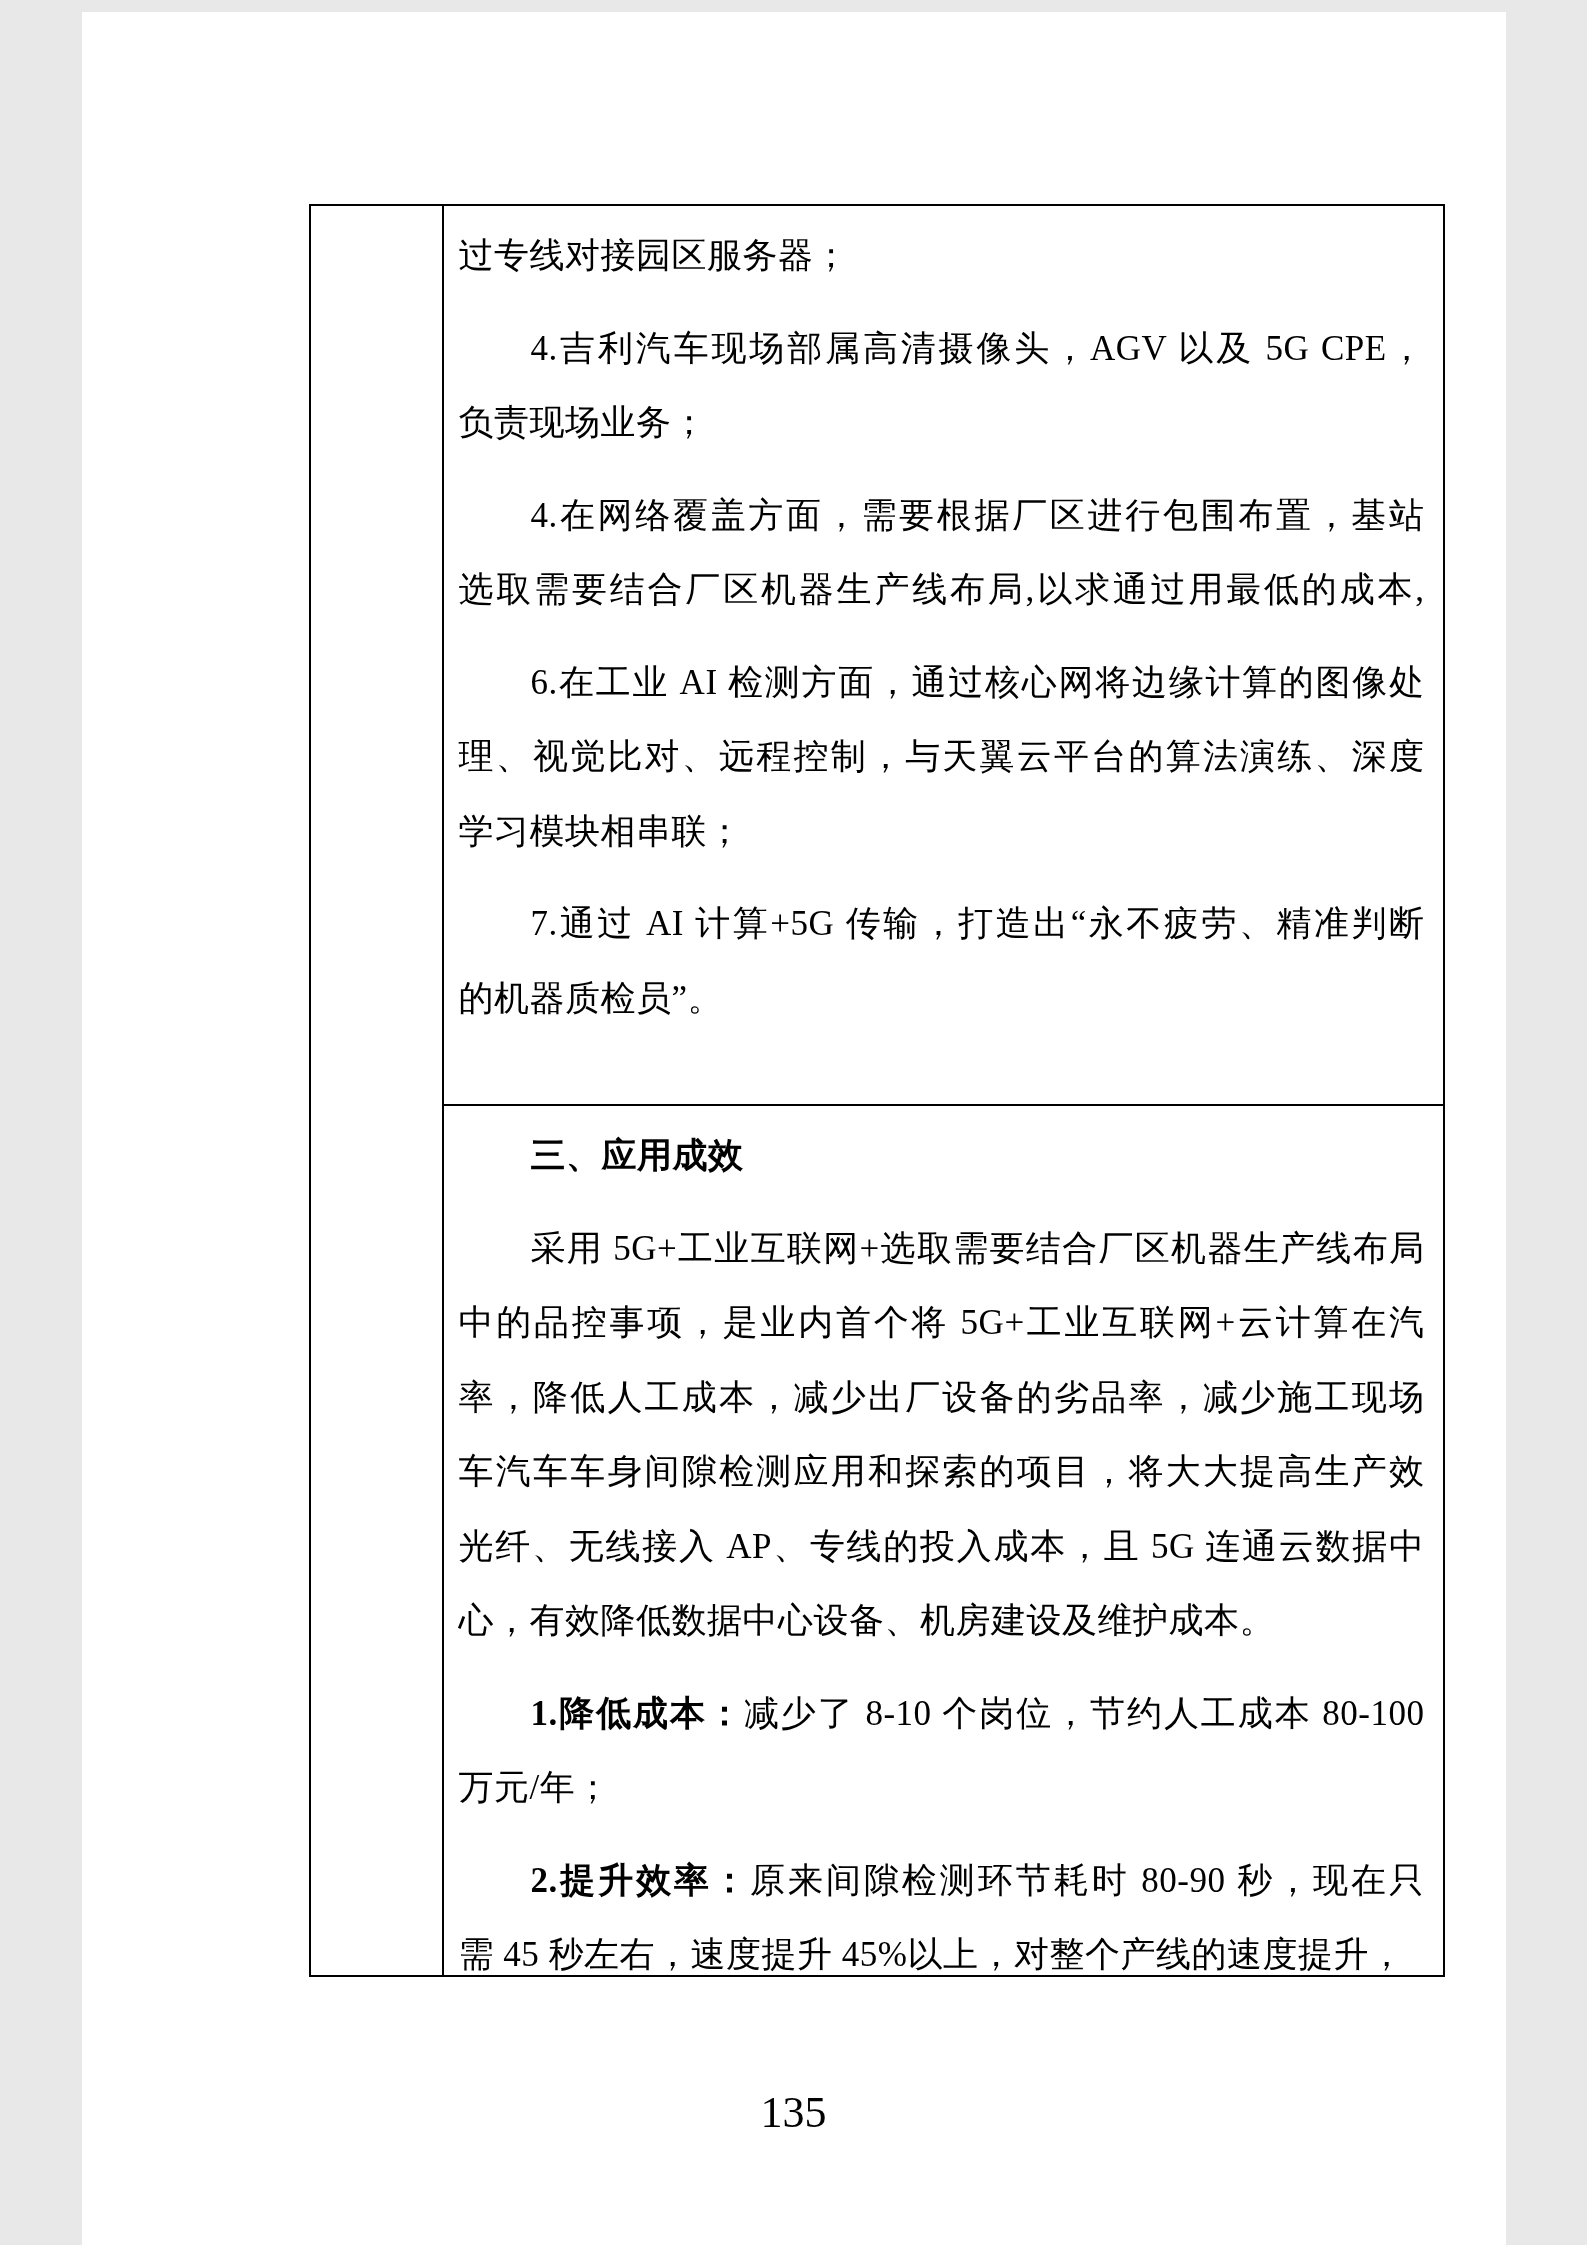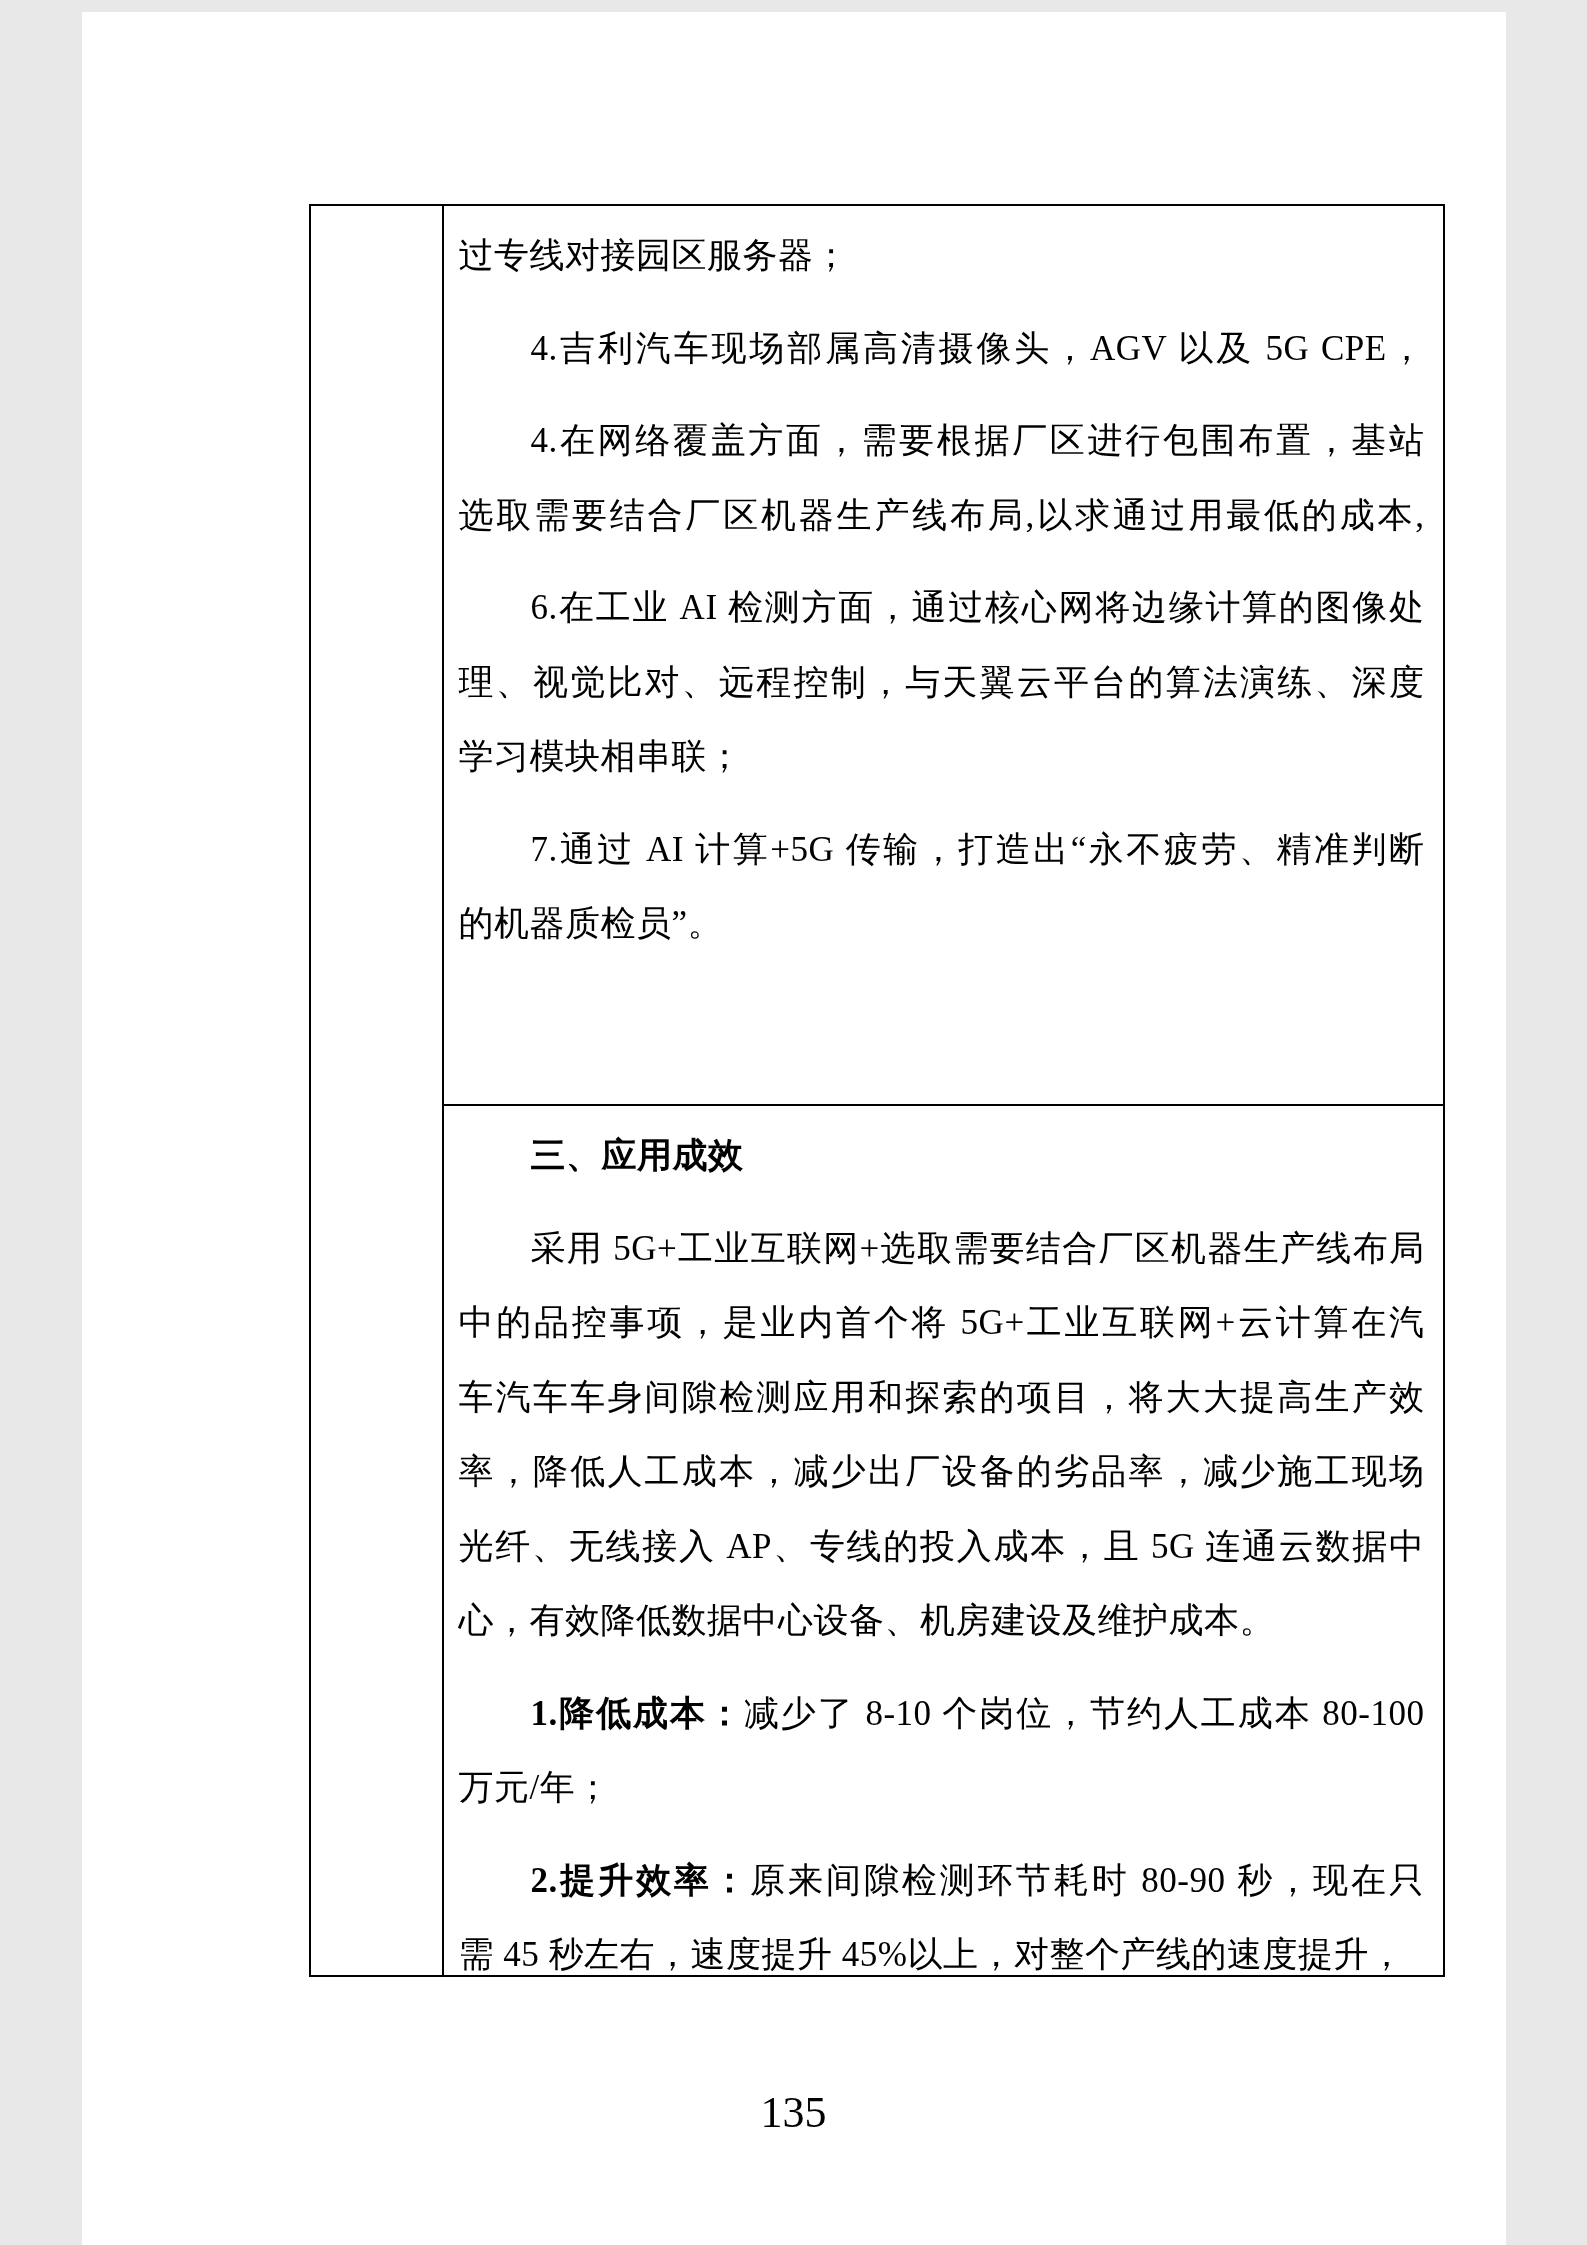--- a/index.html
+++ b/index.html
@@ -67,20 +67,21 @@
 <div class="page">
   <div class="doc-table">
     <div class="left-cell"></div>
     <div class="right-col">
       <div class="row row1">
           <div class="para">
             <div class="line last"><span>过专线对接园区服务器；</span></div>
           </div>
           <div class="para">
             <div class="line indent"><span>4.吉利汽车现场部属高清摄像头，AGV 以及 5G CPE，</span></div>
+            <div class="line last"><span>负责现场业务；</span></div>
           </div>
           <div class="para">
             <div class="line indent"><span>4.在网络覆盖方面，需要根据厂区进行包围布置，基站</span></div>
             <div class="line"><span>选取需要结合厂区机器生产线布局,以求通过用最低的成本,</span></div>
           </div>
           <div class="para">
             <div class="line indent"><span>6.在工业 AI 检测方面，通过核心网将边缘计算的图像处</span></div>
             <div class="line"><span>理、视觉比对、远程控制，与天翼云平台的算法演练、深度</span></div>
             <div class="line last"><span>学习模块相串联；</span></div>
           </div>
@@ -89,22 +90,22 @@
             <div class="line last"><span>的机器质检员”。</span></div>
           </div>
         </div>
       <div class="row row2">
           <div class="para heading">
             <div class="line indent last"><span class="b">三、应用成效</span></div>
           </div>
           <div class="para">
             <div class="line indent"><span>采用 5G+工业互联网+选取需要结合厂区机器生产线布局</span></div>
             <div class="line"><span>中的品控事项，是业内首个将 5G+工业互联网+云计算在汽</span></div>
+            <div class="line"><span>率，降低人工成本，减少出厂设备的劣品率，减少施工现场</span></div>
             <div class="line"><span>车汽车车身间隙检测应用和探索的项目，将大大提高生产效</span></div>
-            <div class="line"><span>率，降低人工成本，减少出厂设备的劣品率，减少施工现场</span></div>
             <div class="line"><span>光纤、无线接入 AP、专线的投入成本，且 5G 连通云数据中</span></div>
             <div class="line last"><span>心，有效降低数据中心设备、机房建设及维护成本。</span></div>
           </div>
           <div class="para">
             <div class="line indent"><span class="b">1.降低成本：</span><span>减少了 8-10 个岗位，节约人工成本 80-100</span></div>
             <div class="line last"><span>万元/年；</span></div>
           </div>
           <div class="para">
             <div class="line indent"><span class="b">2.提升效率：</span><span>原来间隙检测环节耗时 80-90 秒，现在只</span></div>
             <div class="line last"><span>需 45 秒左右，速度提升 45%以上，对整个产线的速度提升，</span></div>

